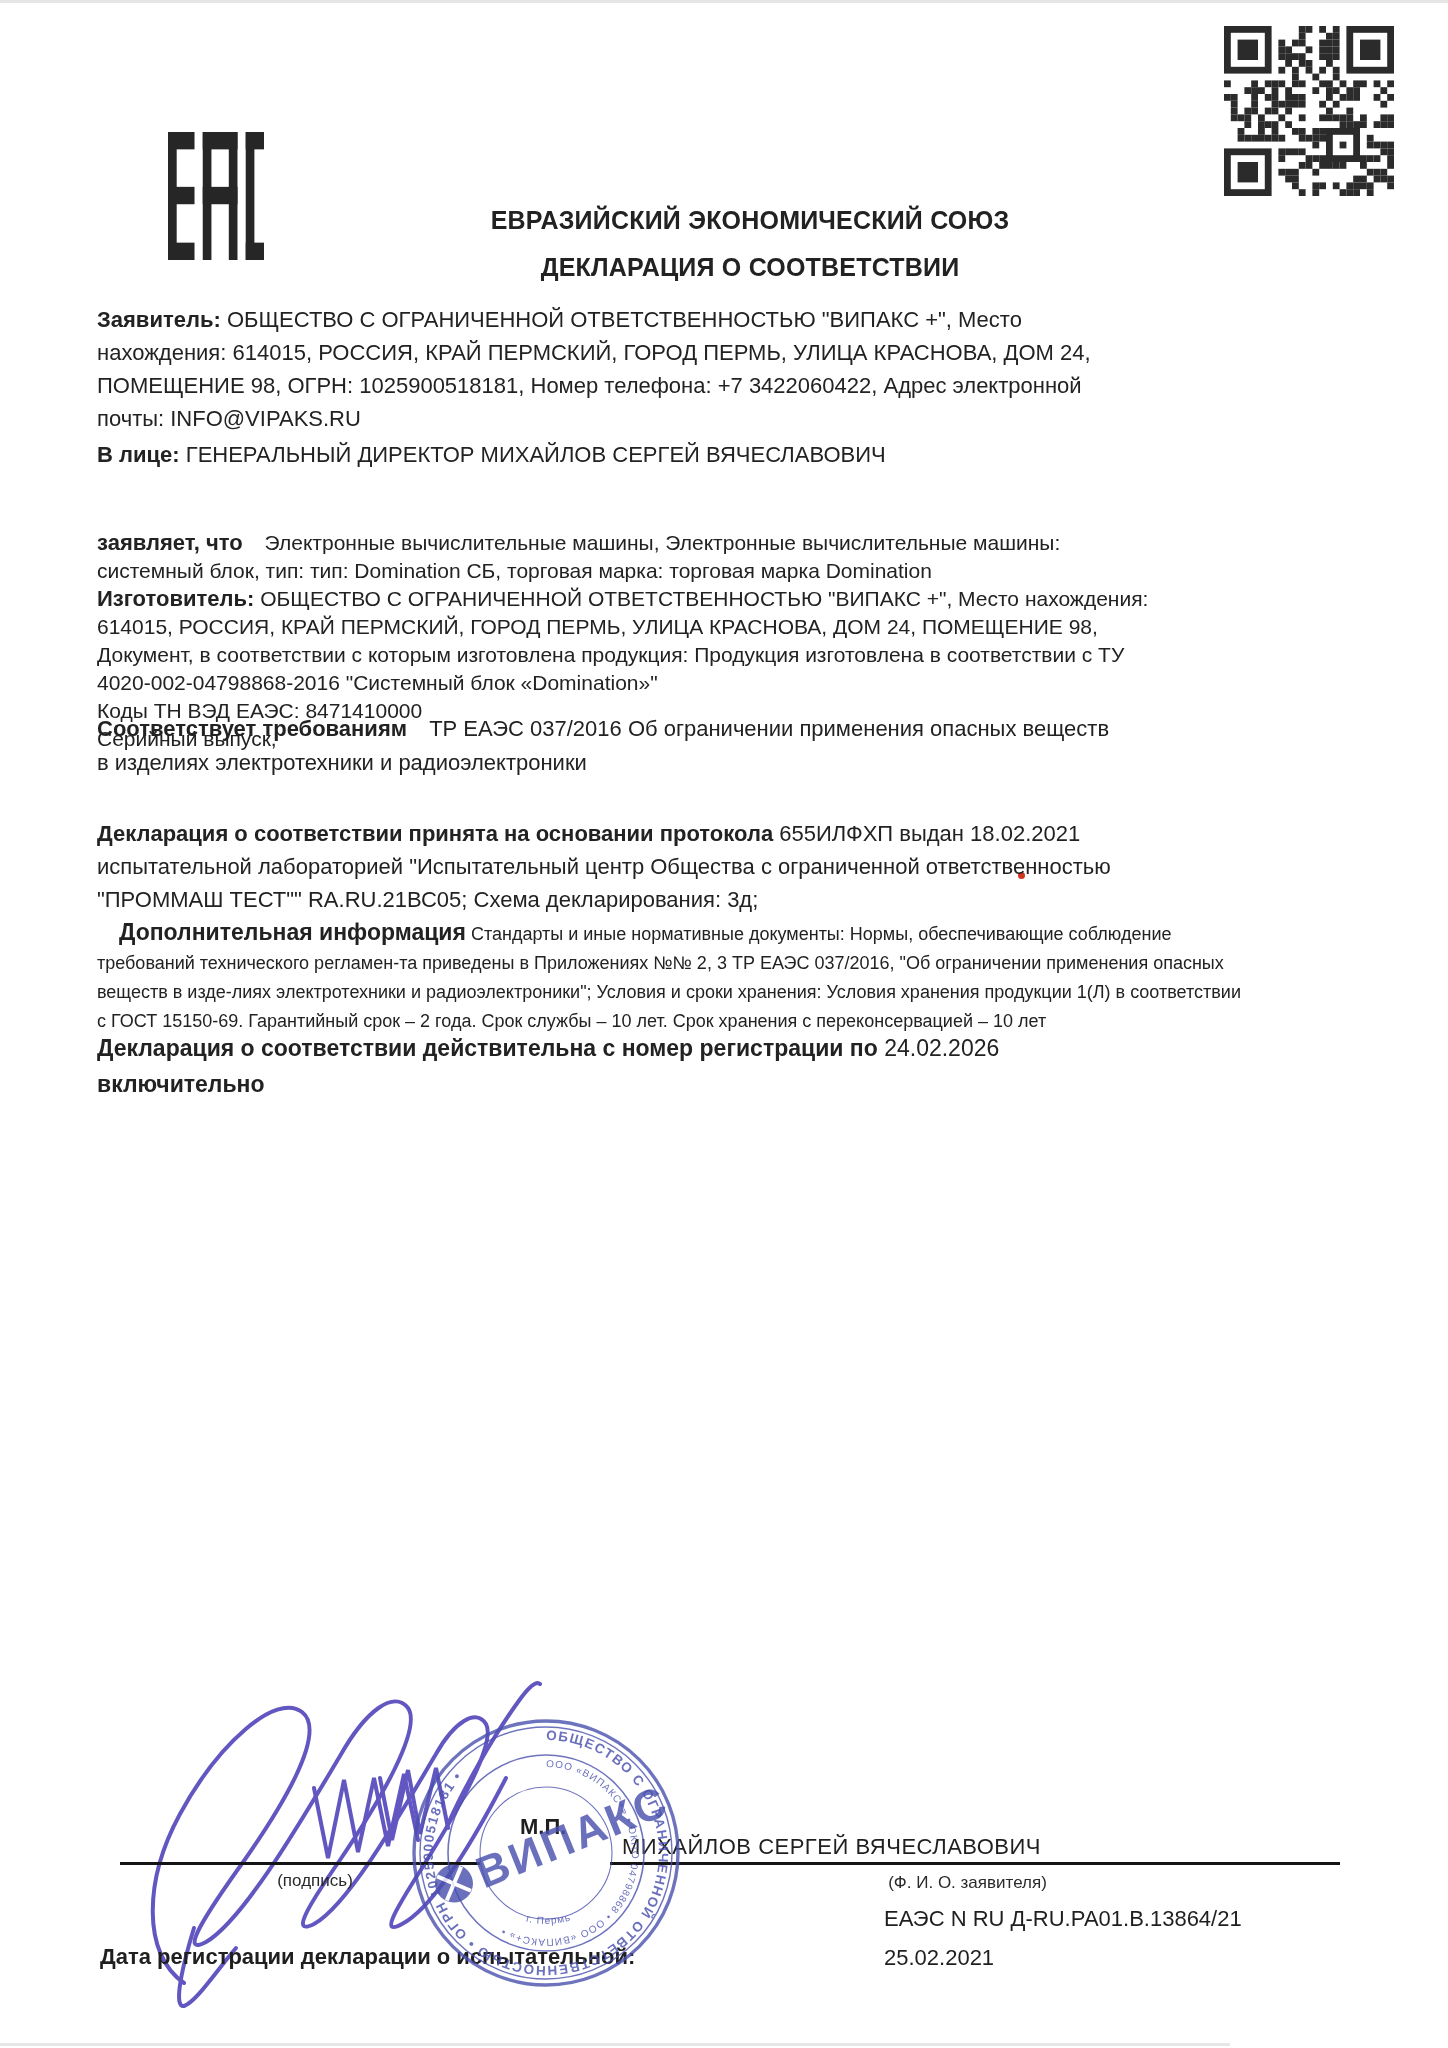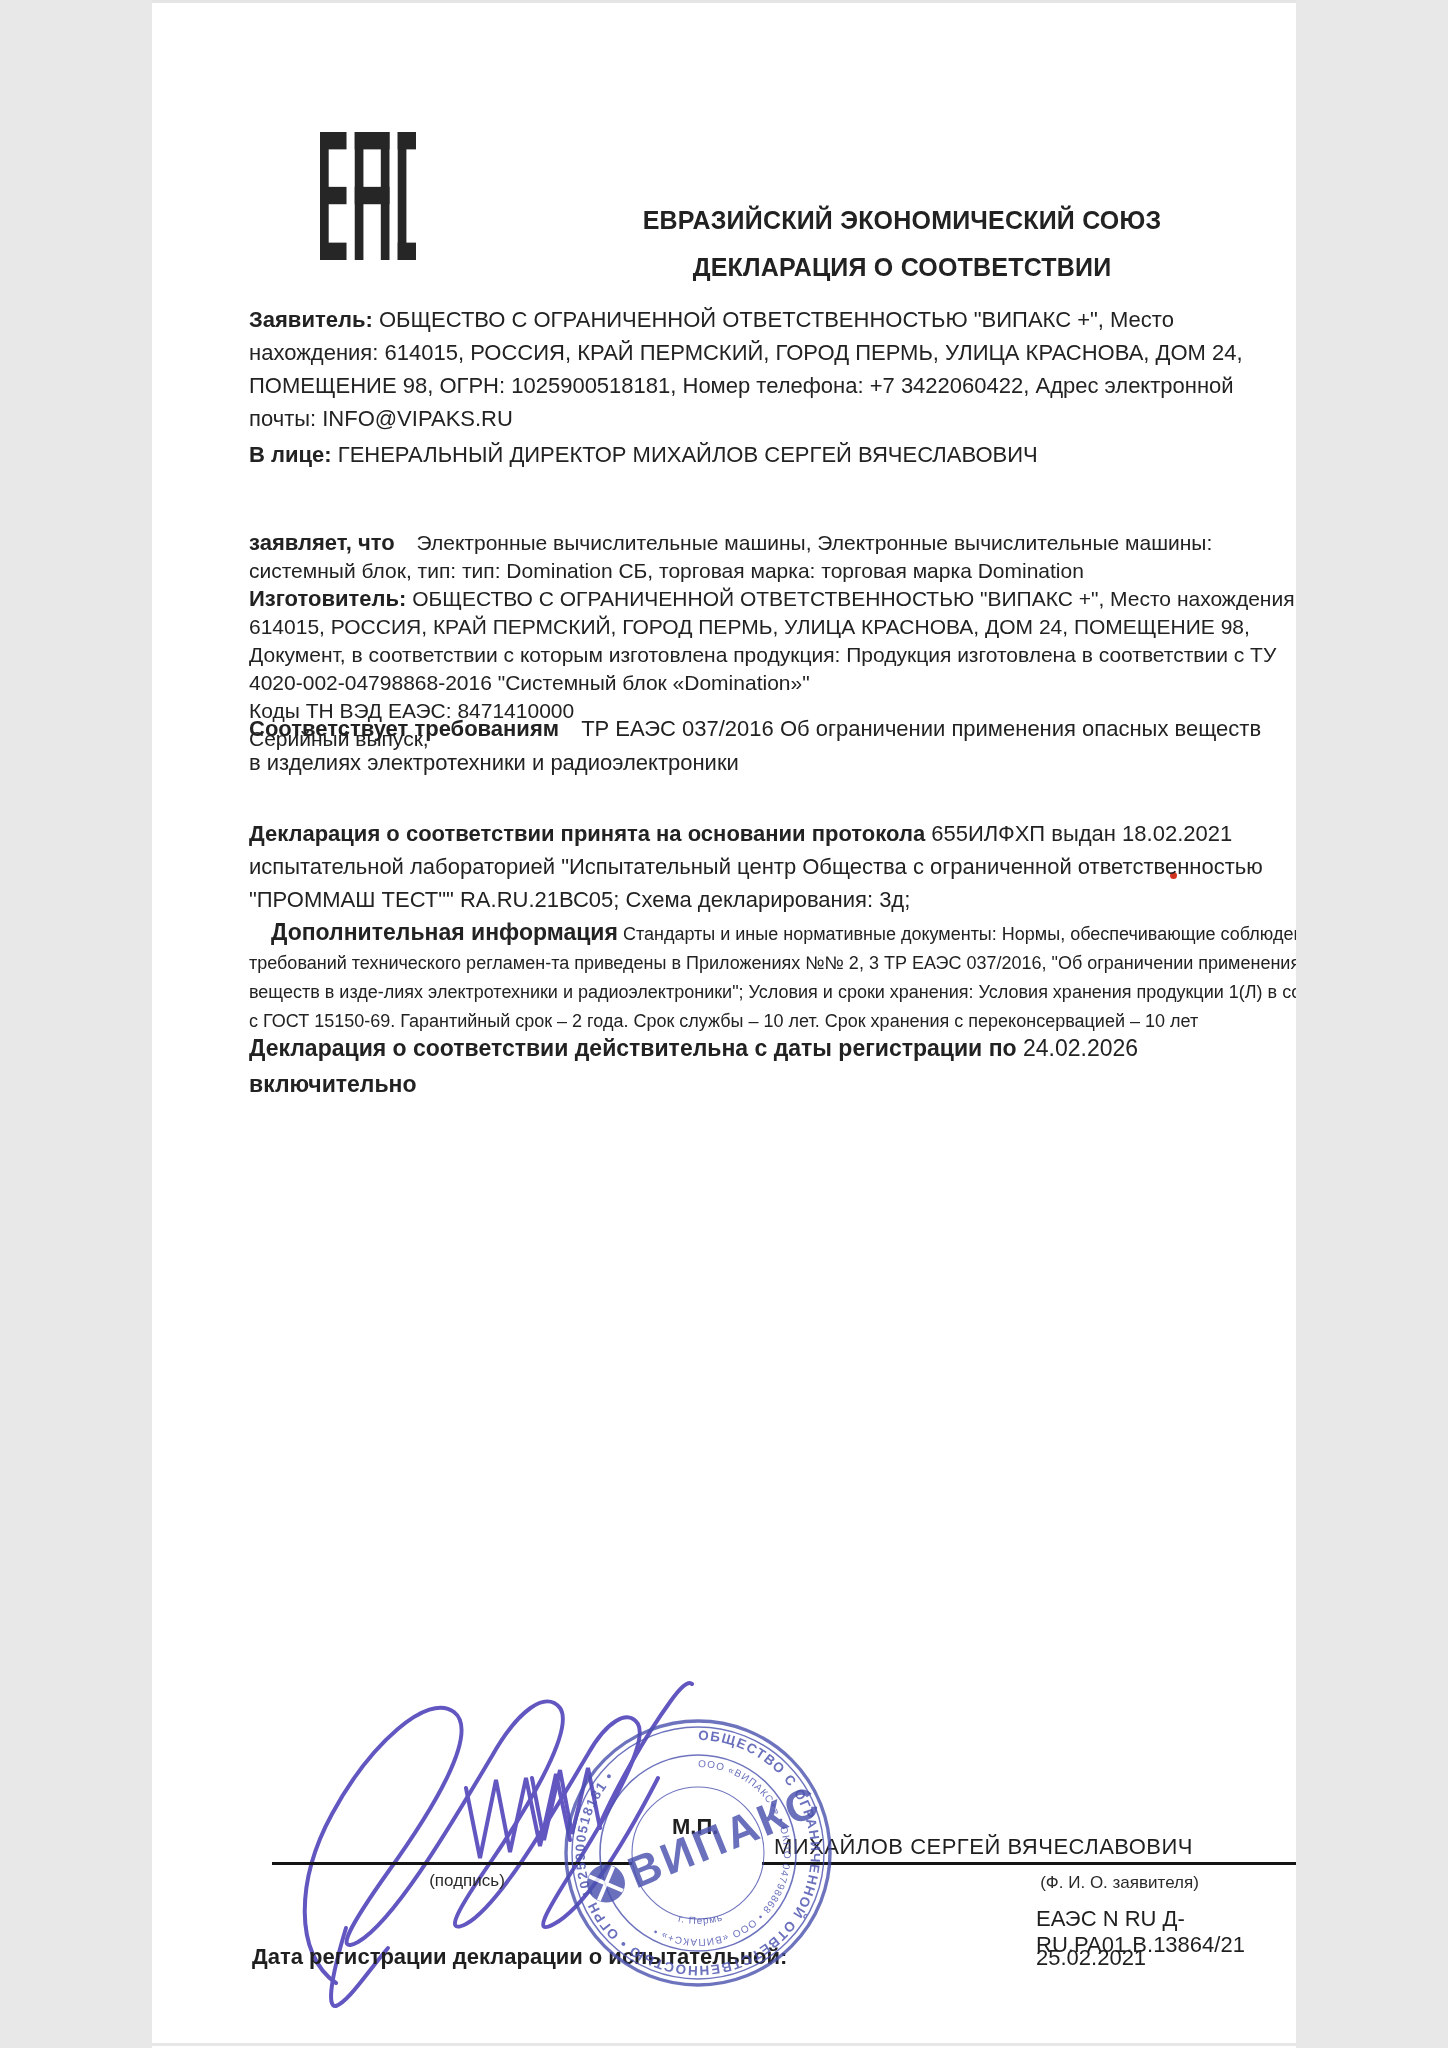--- a/index.html
+++ b/index.html
@@ -1,17 +1,17 @@
 <!DOCTYPE html>
 <html><head>
 <meta charset="utf-8">
 <style>
   html,body{margin:0;padding:0;background:#e8e8e8;}
   .page{
-    position:relative;width:1144px;height:2048px;background:#ffffff;
+    position:relative;width:1448px;height:2048px;background:#ffffff;
     margin:0 auto;overflow:hidden;
     font-family:"Liberation Sans", sans-serif;color:#1f1f1f;
   }
   .abs{position:absolute;}
   .b{font-weight:bold;}
   .prewrap{white-space:pre-line;}
   
   .title{font-weight:bold;font-size:25px;letter-spacing:0.2px;color:#222;}
   .title-wrap{left:250px;width:1000px;text-align:center;}
   
@@ -319,21 +319,21 @@
 
   <div class="abs para p-add" style="top:918px;">
     <span class="p-add-label">Дополнительная информация</span>
     <span class="prewrap">Стандарты и иные нормативные документы: Нормы, обеспечивающие соблюдение
 требований технического регламен-та приведены в Приложениях №№ 2, 3 ТР ЕАЭС 037/2016, "Об ограничении применения опасных
 веществ в изде-лиях электротехники и радиоэлектроники"; Условия и сроки хранения: Условия хранения продукции 1(Л) в соответствии
 с ГОСТ 15150-69. Гарантийный срок – 2 года. Срок службы – 10 лет. Срок хранения с переконсервацией – 10 лет</span>
   </div>
 
   <div class="abs para p-valid" style="top:1030px;">
-    <span>Декларация о соответствии действительна с даты регистрации по</span>
+    <span>Декларация о соответствии действительна с номер регистрации по</span>
     <span style="font-weight:normal;">24.02.2026</span><br>
     <span>включительно</span>
   </div>
 
   <div class="abs" style="left:118px;top:1618px;">
     <svg width="430" height="400" viewBox="0 0 430 400">
       <g fill="none" stroke="#5244bb" stroke-width="4" stroke-linecap="round" opacity="0.9">
         <path d="M66,365 C24,336 26,262 62,196 C100,126 158,74 184,94 C210,114 164,190 118,254 C84,302 62,338 88,324 C126,302 186,198 222,138 C248,92 276,72 290,90 C304,110 264,180 222,242 C190,288 172,318 196,306 C232,286 288,186 318,136 C336,104 358,90 368,106 C378,124 344,186 304,250 C276,294 262,318 284,306 C318,288 360,214 388,160"></path>
         <path d="M118,330 C96,356 78,384 66,388 C56,390 62,356 76,310"></path>
         <path d="M196,170 l14,70 l16,-78 l14,72 l16,-74 l14,68 l16,-72 l14,66"></path>

